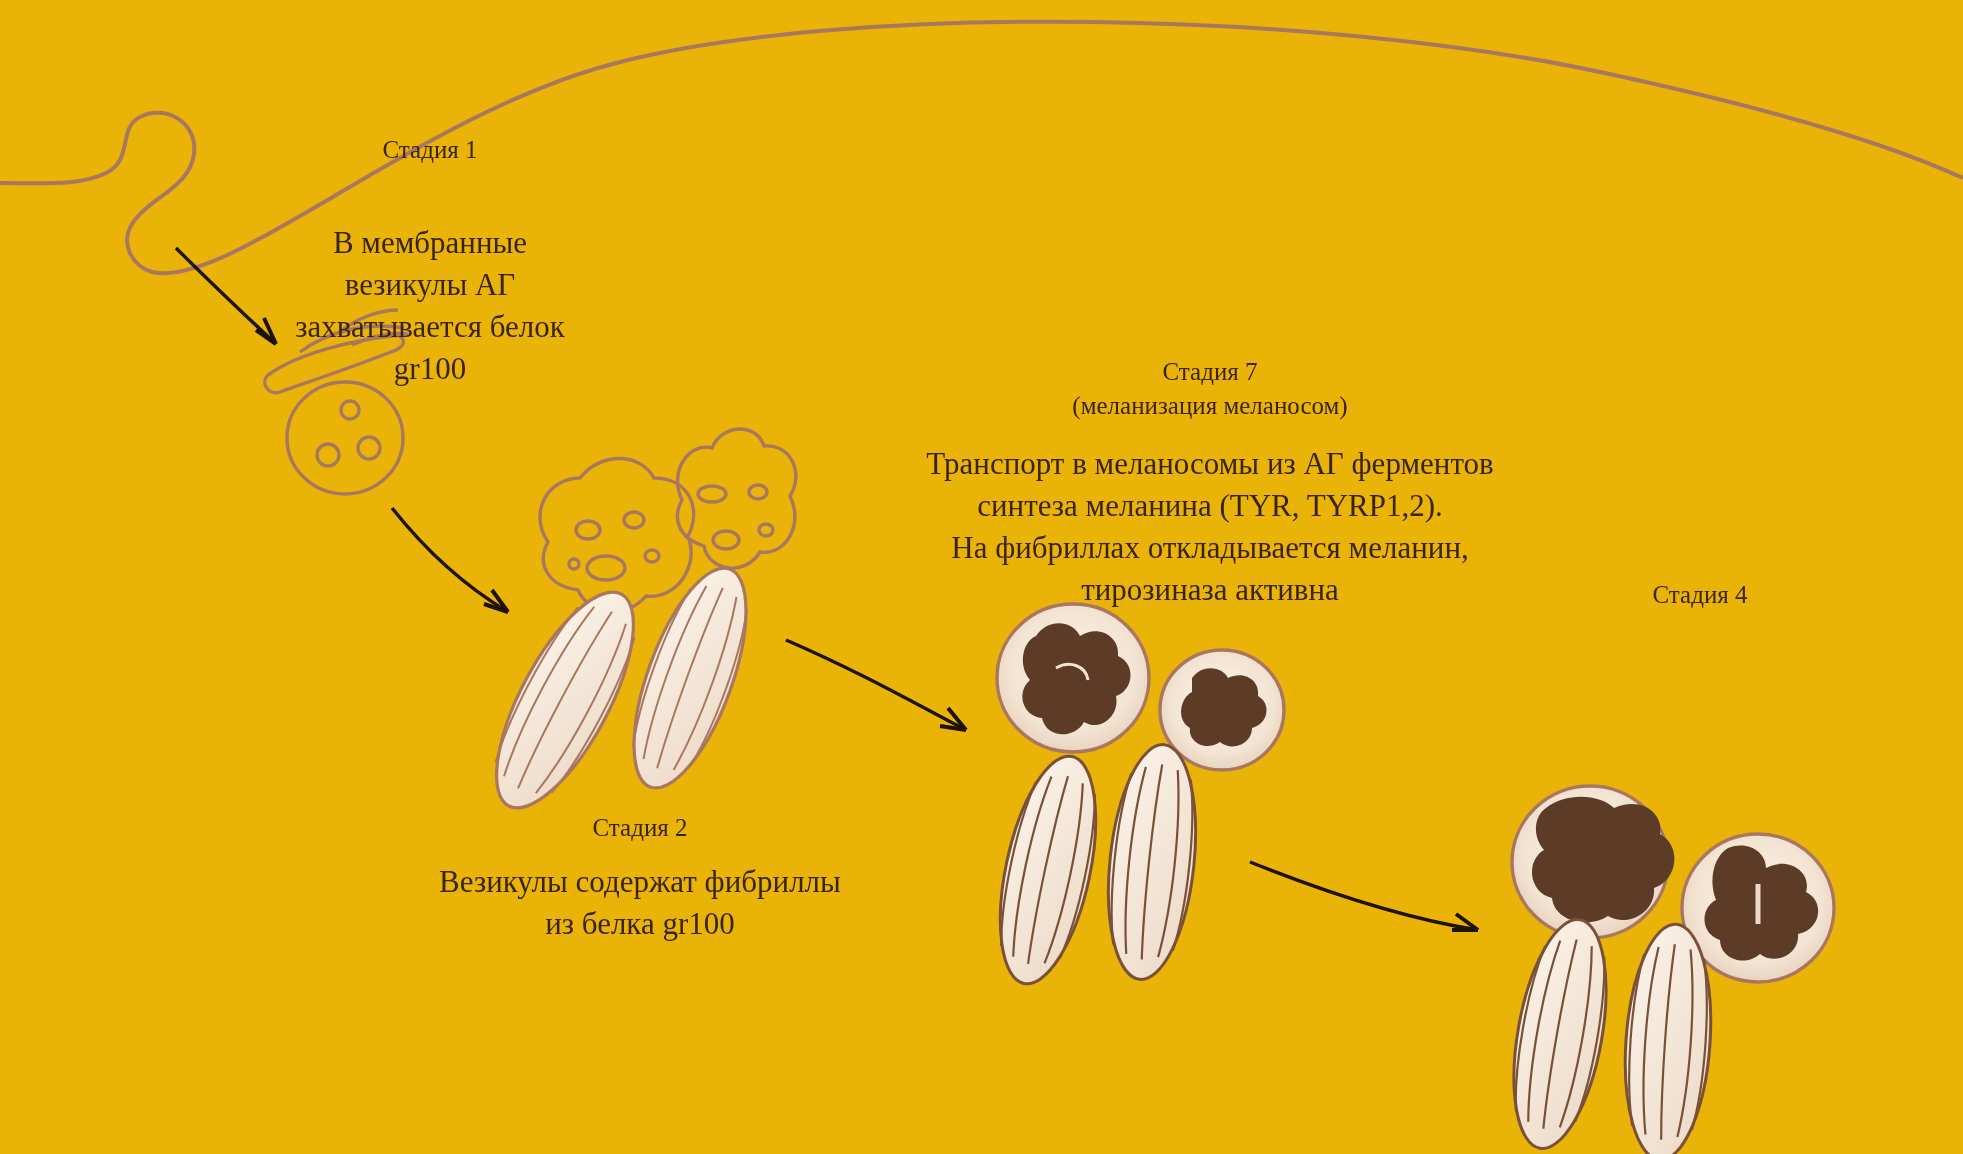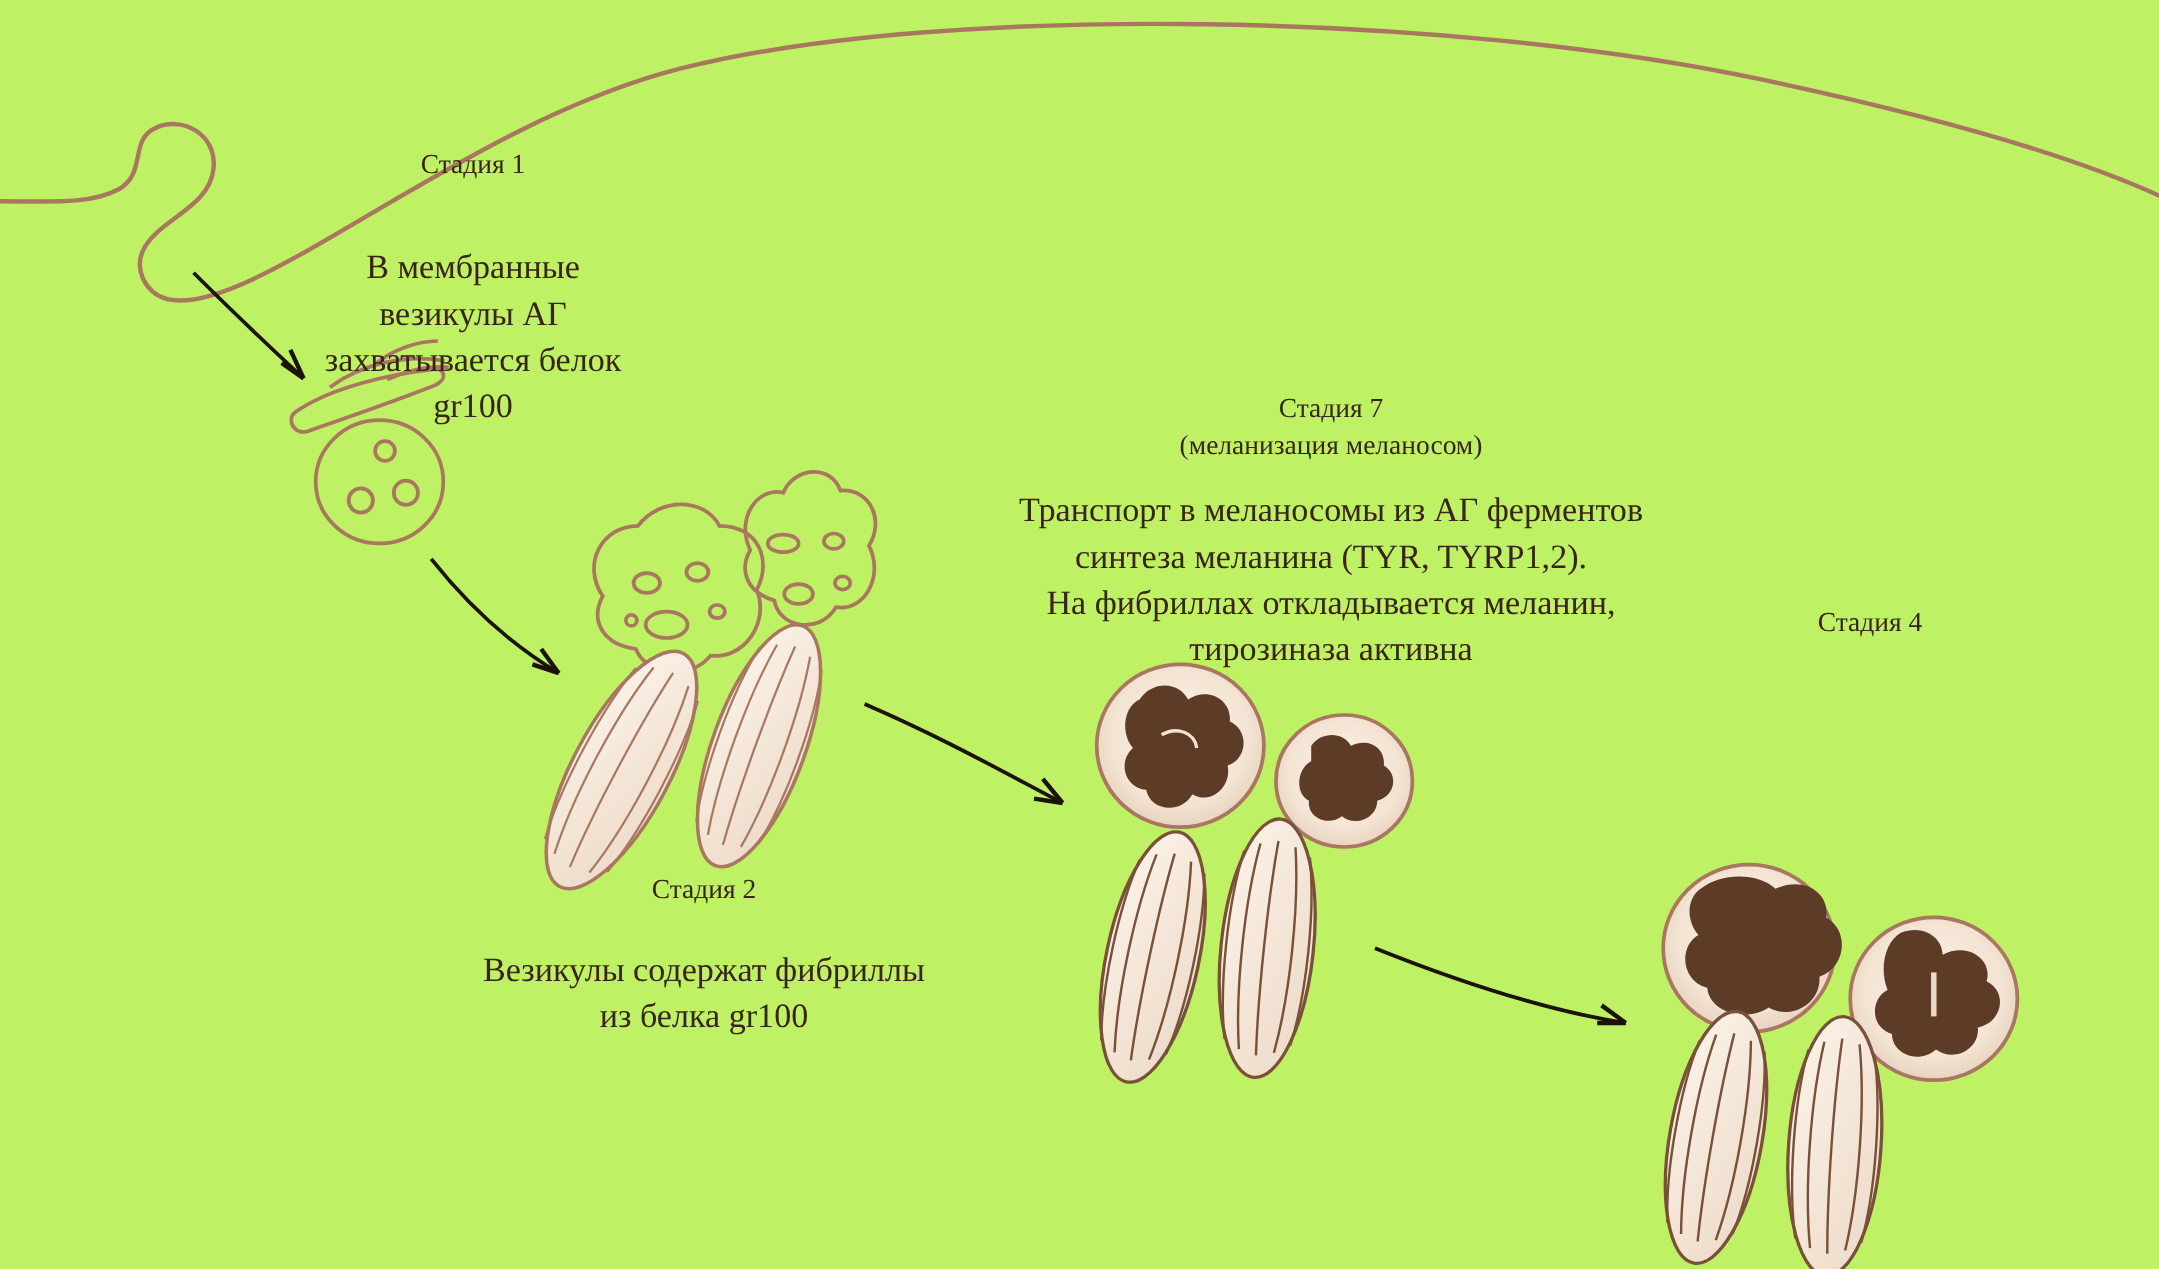--- a/index.html
+++ b/index.html
@@ -4,21 +4,21 @@
 <style>
   html, body {
     margin: 0;
     padding: 0;
     background: #ffffff;
   }
   #canvas {
     position: relative;
     width: 1963px;
     height: 1154px;
-    background: #bef264;
+    background: #eab308;
     overflow: hidden;
     font-family: "Liberation Serif", serif;
     color: #3a2318;
   }
   #diagram-svg {
     position: absolute;
     left: 0;
     top: 0;
     width: 1963px;
     height: 1154px;
@@ -31,25 +31,25 @@
     white-space: pre-line;
   }
   .stage-title {
     font-size: 25px;
   }
   .stage-body {
     font-size: 31px;
   }
   .lbl-s1-title { left: 300px; top: 133px; width: 260px; }
   .lbl-s1-body  { left: 270px; top: 222px; width: 320px; }
-  .lbl-s2-title { left: 510px; top: 792px; width: 260px; }
+  .lbl-s2-title { left: 510px; top: 811px; width: 260px; }
   .lbl-s2-body  { left: 420px; top: 861px; width: 440px; }
   .lbl-s3-title { left: 1025px; top: 355px; width: 370px; }
   .lbl-s3-body  { left: 910px; top: 443px; width: 600px; }
-  .lbl-s4-title { left: 1555px; top: 550px; width: 290px; }
+  .lbl-s4-title { left: 1555px; top: 578px; width: 290px; }
   .lbl-s4-body  { left: 1460px; top: 638px; width: 490px; }
 </style>
 </head>
 <body>
 
 <div id="canvas">
 
   <svg id="diagram-svg" viewBox="0 0 1963 1154">
     <defs>
       <radialGradient id="granfill" cx="50%" cy="45%" r="60%">

